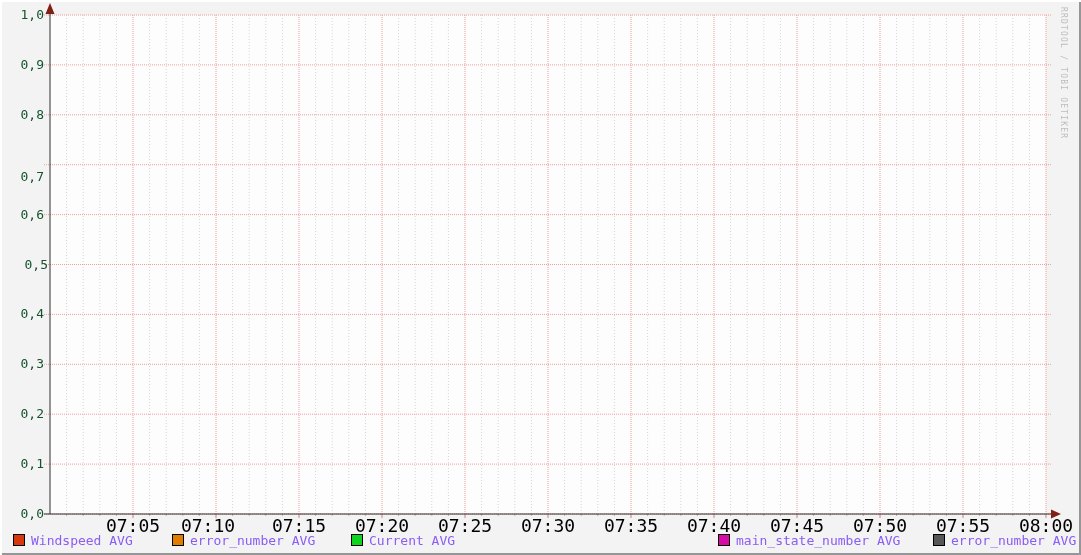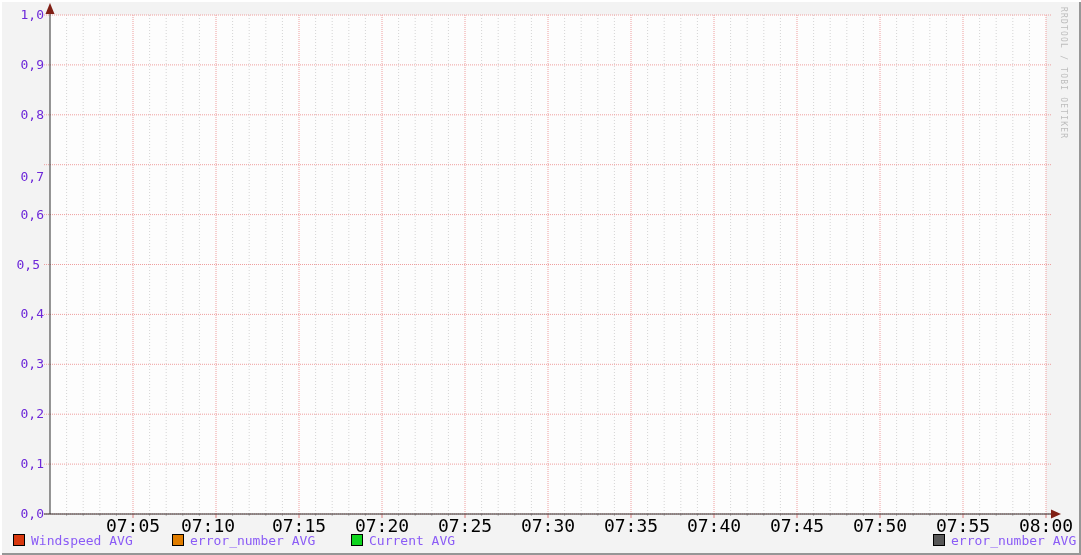--- a/index.html
+++ b/index.html
@@ -11,21 +11,21 @@
     overflow:hidden;
     font-family:"DejaVu Sans Mono","Liberation Mono",monospace;
   }
   .canvas{
     position:absolute;left:50px;top:15px;width:996px;height:499px;
     background:#fdfdfd;
   }
   svg.grid{position:absolute;left:0;top:0;width:1081px;height:555px;}
   .ylabel{
     position:absolute;width:36px;text-align:right;
-    font-size:13px;color:#6d28d9;line-height:14px;
+    font-size:13px;color:#14532d;line-height:14px;
   }
   .xlabel{
     position:absolute;width:56px;text-align:center;
     font-size:18px;color:#000;line-height:14px;
   }
   .legend{position:absolute;left:0;top:533px;width:1081px;height:16px;}
   .legend-item{position:absolute;top:0;display:flex;align-items:center;height:14px;}
   .swatch{
     width:10px;height:10px;border:1px solid #000;margin-right:6px;flex:0 0 auto;
   }
@@ -179,21 +179,21 @@
       <line x1="44" y1="514" x2="1052" y2="514" stroke="#2e2e2e" stroke-width="1"></line>
       <polygon points="50,3 45.5,14 54.5,14" fill="#801f14"></polygon>
       <polygon points="1061,514 1051,509.5 1051,518.5" fill="#801f14"></polygon>
     </svg>
   <div id="ylabels">
       <div class="ylabel" style="left: 8px; top: 8px;">1,0</div>
       <div class="ylabel" style="left: 8px; top: 57.9px;">0,9</div>
       <div class="ylabel" style="left: 8px; top: 107.8px;">0,8</div>
       <div class="ylabel" style="left: 8px; top: 170px;">0,7</div>
       <div class="ylabel" style="left: 8px; top: 207.6px;">0,6</div>
-      <div class="ylabel" style="left: 4px; top: 257.5px;">0,5</div>
+      <div class="ylabel" style="left: 12px; top: 257.5px;">0,5</div>
       <div class="ylabel" style="left: 8px; top: 307.4px;">0,4</div>
       <div class="ylabel" style="left: 8px; top: 357.3px;">0,3</div>
       <div class="ylabel" style="left: 8px; top: 407.2px;">0,2</div>
       <div class="ylabel" style="left: 8px; top: 457.1px;">0,1</div>
       <div class="ylabel" style="left: 8px; top: 507px;">0,0</div>
     </div>
   <div id="xlabels">
       <div class="xlabel" style="left: 105px; top: 519px;">07:05</div>
       <div class="xlabel" style="left: 180px; top: 519px;">07:10</div>
       <div class="xlabel" style="left: 271px; top: 519px;">07:15</div>
@@ -213,19 +213,23 @@
         <span class="legend-label">Windspeed AVG</span>
       </div>
       <div class="legend-item" style="left: 172px;">
         <span class="swatch" style="background: rgb(224, 125, 0);"></span>
         <span class="legend-label">error_number AVG</span>
       </div>
       <div class="legend-item" style="left: 351px;">
         <span class="swatch" style="background: rgb(15, 212, 31);"></span>
         <span class="legend-label">Current AVG</span>
       </div>
+      <div class="legend-item" style="left: 718px;">
+        <span class="swatch" style="background: rgb(214, 10, 166);"></span>
+        <span class="legend-label">main_state_number AVG</span>
+      </div>
       <div class="legend-item" style="left: 933px;">
         <span class="swatch" style="background: rgb(87, 87, 87);"></span>
         <span class="legend-label">error_number AVG</span>
       </div>
     </div>
   <div class="watermark">RRDTOOL / TOBI OETIKER</div>
 </div>
 
 </body></html>

